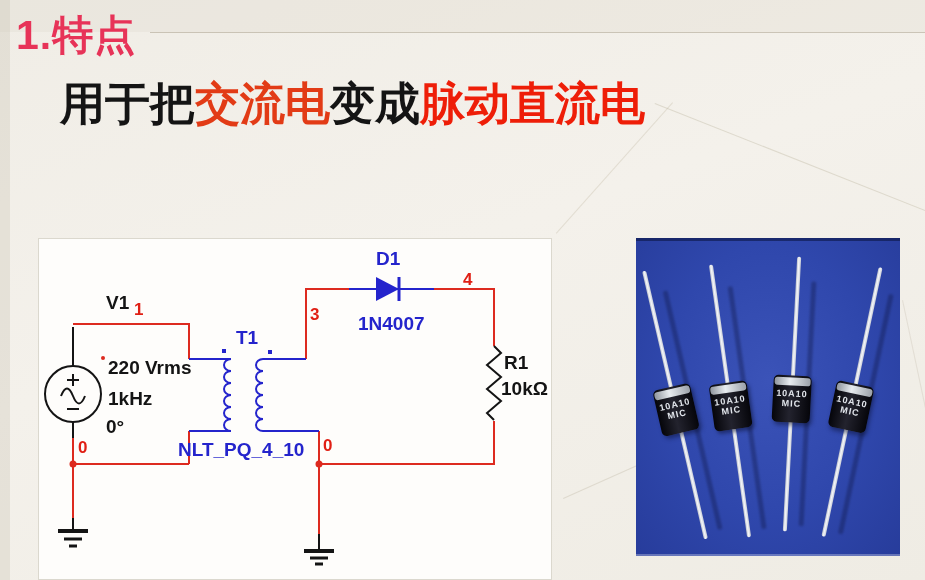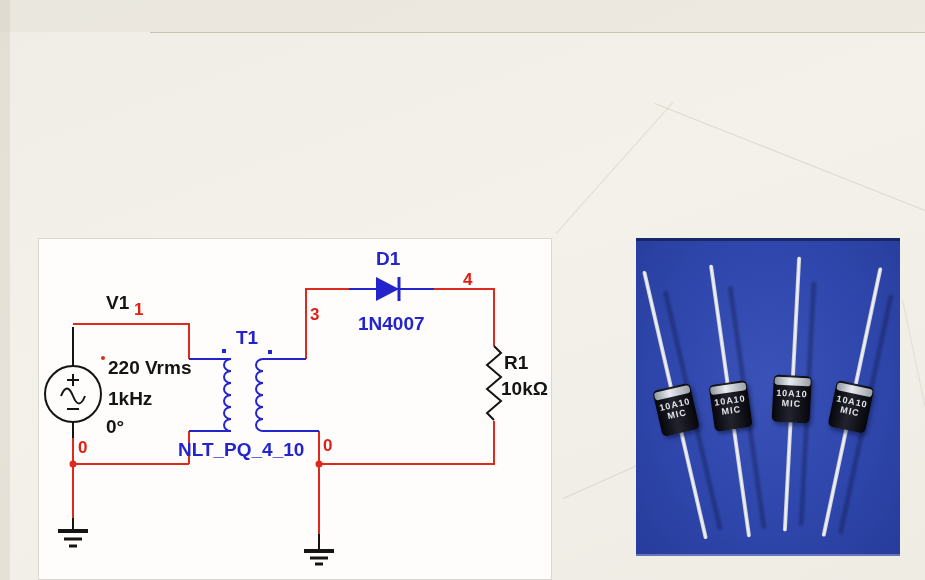--- a/index.html
+++ b/index.html
@@ -65,21 +65,25 @@
 <div id="slide">
 
   <div class="wm-top"></div>
   <div class="wm-line"></div>
   <div class="wm-left"></div>
   <div class="wm-fan1"></div>
   <div class="wm-fan2"></div>
   <div class="wm-fan3"></div>
   <div class="wm-fan4"></div>
 
-
+  <div id="heading1" class="h-pink">1.特点</div>
+
+  <div id="desc">
+    <span>用于把</span><span class="em1">交流电</span><span>变成</span><span class="em2">脉动直流电</span>
+  </div>
 
 
   <div id="schematic">
     <svg width="514" height="342" viewBox="0 0 514 342">
 
       <g stroke="#dd2a1f" stroke-width="2" fill="none">
         <path d="M34,85 H150 V120"></path>
         <path d="M34,197 V225"></path>
         <path d="M34,225 H150"></path>
         <path d="M150,192 V225"></path>

